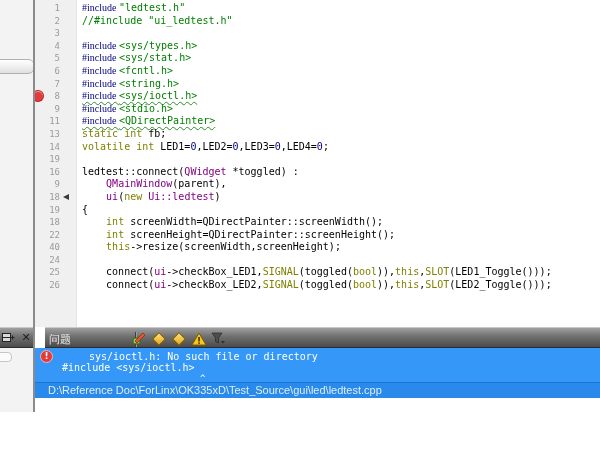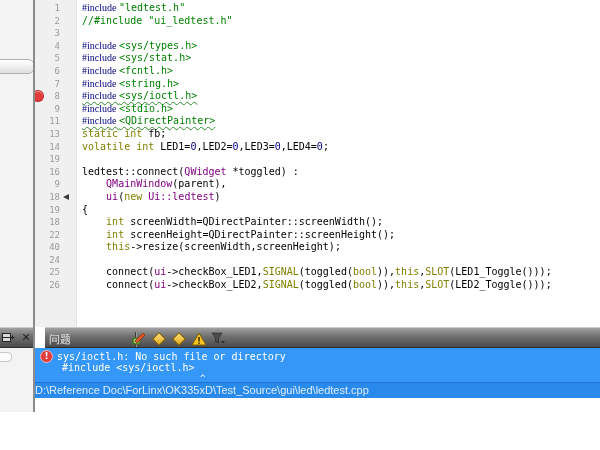--- a/index.html
+++ b/index.html
@@ -44,26 +44,26 @@
   .tb-btn{width:17px;height:17px;display:flex;align-items:center;justify-content:center;cursor:default;}
   .close-x{color:#1d1d1d;font-size:11px;font-weight:bold;font-family:"DejaVu Sans",sans-serif;line-height:17px;}
   .diamond{width:8px;height:8px;transform:rotate(45deg);
     background:linear-gradient(135deg,#ffe07a,#e3a91c);border:1px solid #8a6500;border-radius:1px;}
   
   .issues{position:absolute;left:35px;top:348px;width:565px;height:50px;background:var(--sel);}
   .issue-row1{display:flex;align-items:center;padding:2px 0 0 5px;height:12px;}
   .issue-icon{width:11px;height:11px;border-radius:50%;background:var(--err);
     border:1px solid #f0b5b5;color:#fff;font-size:9px;line-height:11px;text-align:center;
     font-weight:bold;margin-right:4px;flex:none;font-family:"DejaVu Sans",sans-serif;}
-  .issue-msg{color:#ffffff;font-size:10px;white-space:pre;}
+  .issue-msg{color:#ffffff;font-size:10px;white-space:pre;margin-left:32px;}
   .issue-row2{color:#ffffff;font-size:10px;white-space:pre;padding-left:15px;height:12px;line-height:12px;}
   .issue-caret{color:#ffffff;font-size:9px;padding-left:165px;height:9px;line-height:8px;}
   .issue-path-row{position:absolute;bottom:0;left:0;right:0;height:15px;background:var(--path);
     border-top:1px solid #1d76d2;color:#ddeeff;font-family:"Liberation Sans",sans-serif;
-    font-size:11px;line-height:15px;padding-left:0;white-space:nowrap;overflow:hidden;}
+    font-size:11px;line-height:15px;padding-left:13px;white-space:nowrap;overflow:hidden;}
 </style>
 </head>
 <body>
 
 <div class="sidebar">
   <div class="sidebar-pill"></div>
   <div class="sidebar-pill2"></div>
 </div>
 <div class="vsep"></div>
 

